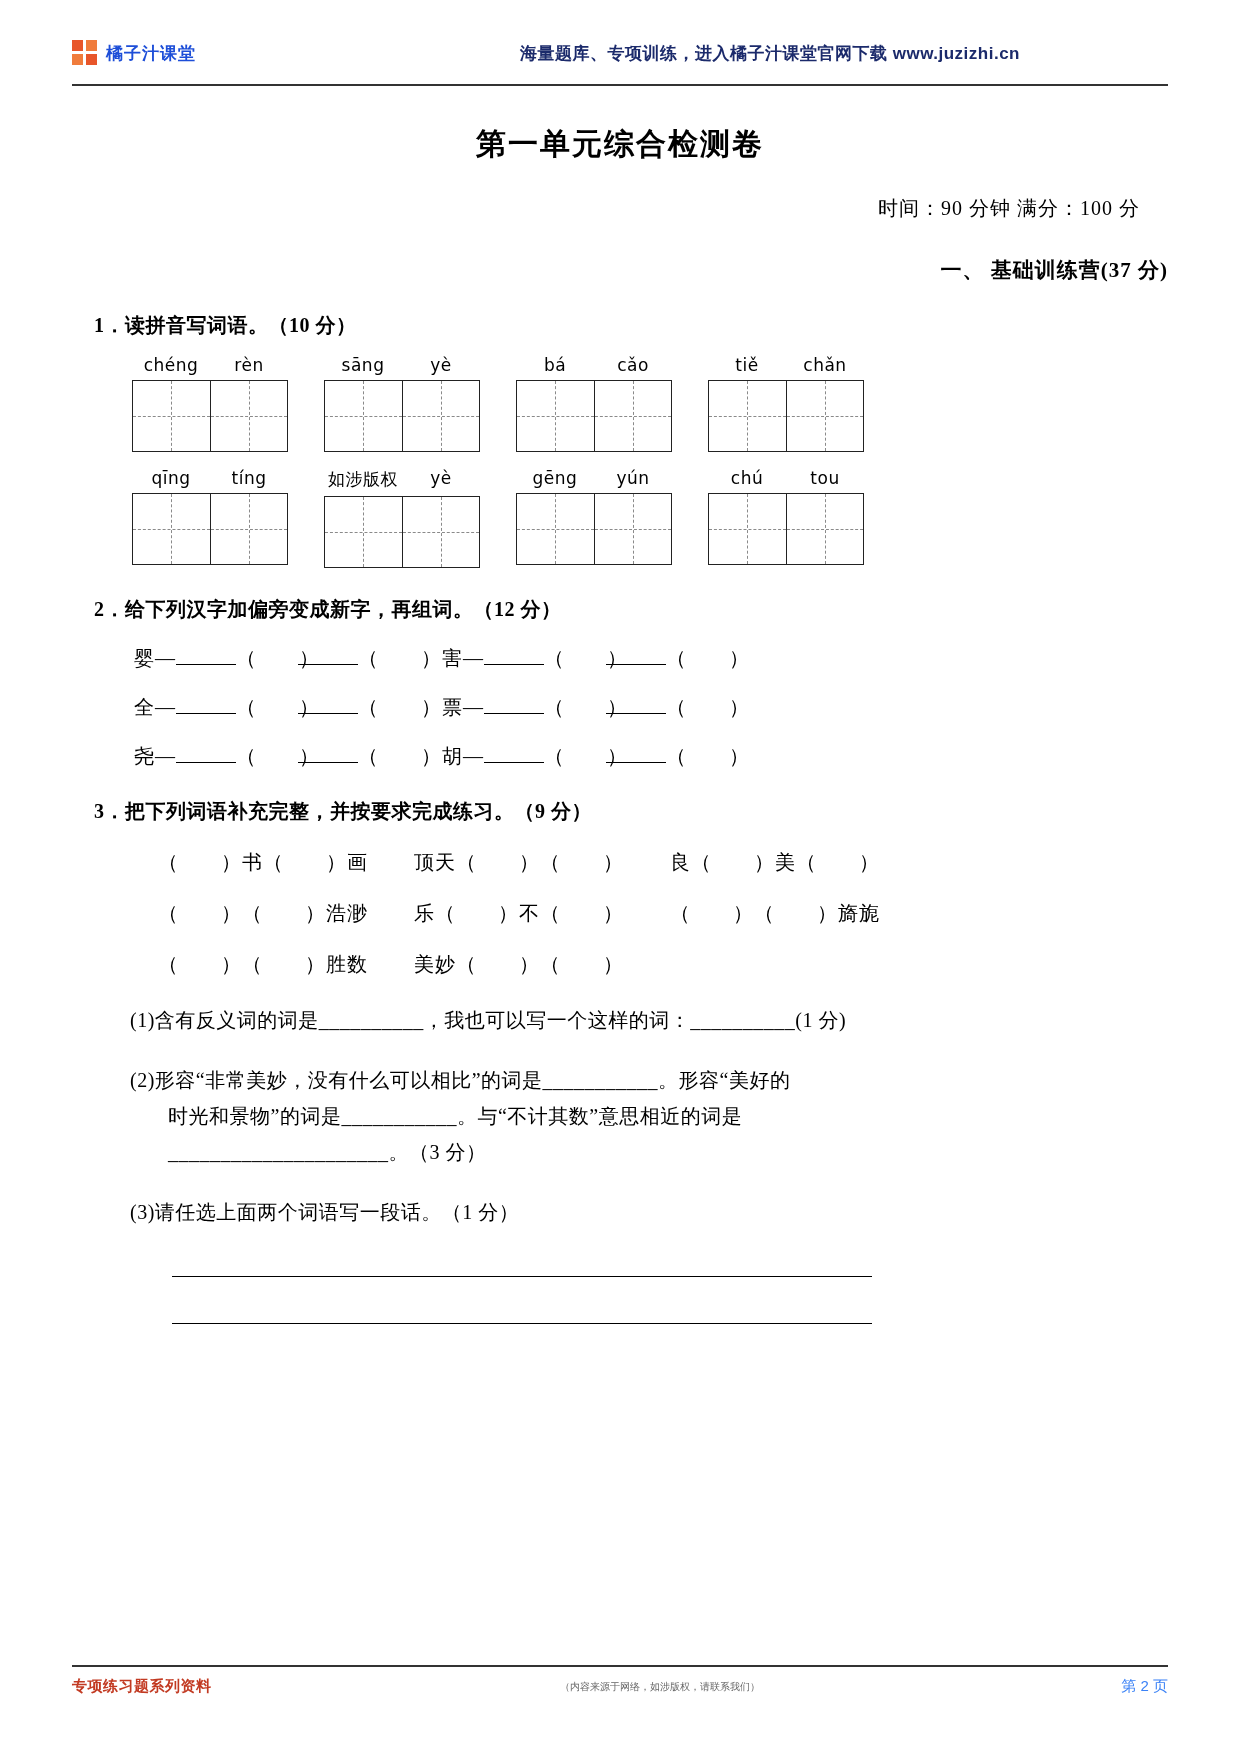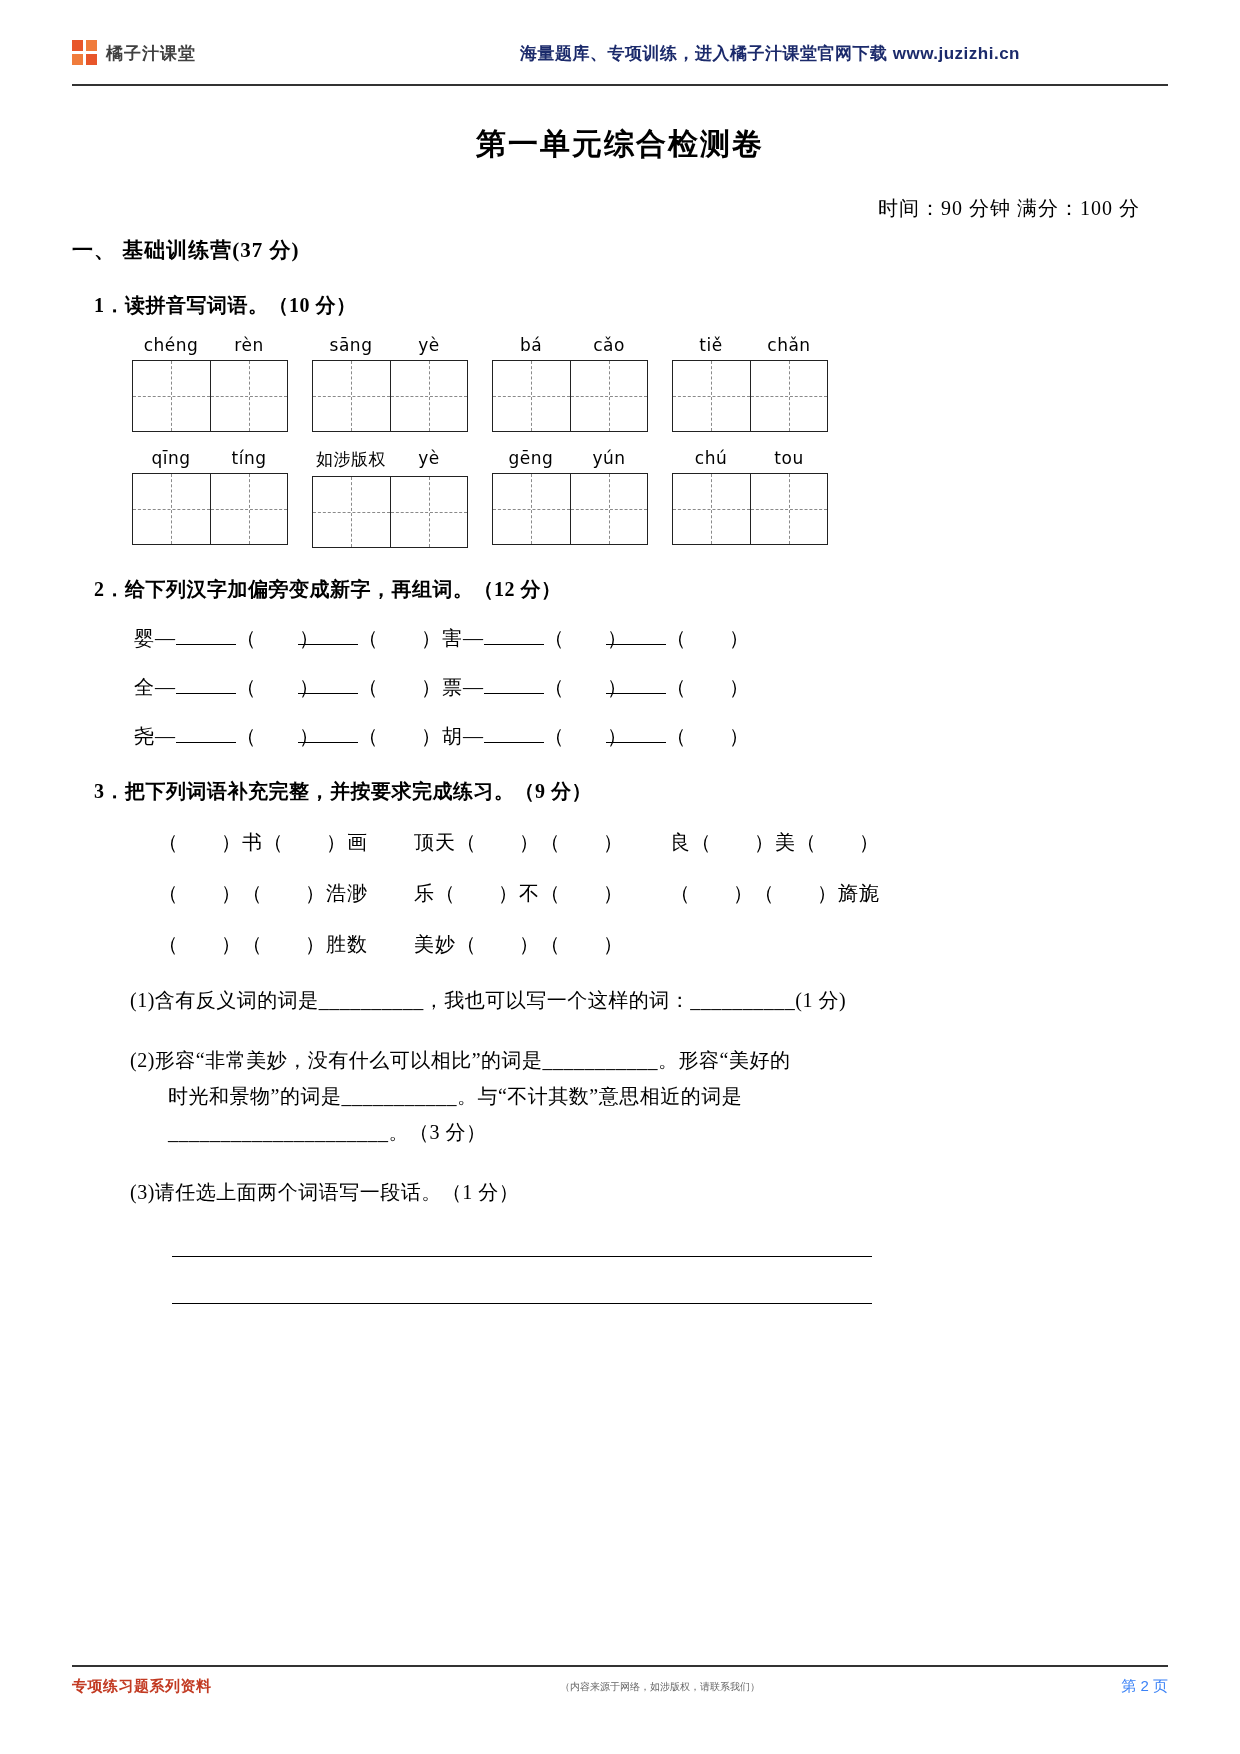--- a/index.html
+++ b/index.html
@@ -48,21 +48,21 @@
     height: 11px;
   }
   .logo-mark span:nth-child(1){ left:0; top:0; }
   .logo-mark span:nth-child(2){ left:14px; top:0; background:#f07c3c;}
   .logo-mark span:nth-child(3){ left:0; top:14px; background:#f07c3c;}
   .logo-mark span:nth-child(4){ left:14px; top:14px; }
   .logo-text {
     font-family: "Liberation Sans", sans-serif;
     font-size: 17px;
     font-weight: bold;
-    color: #404040;
+    color: #1d4ed8;
     letter-spacing: 1px;
   }
   .header-slogan {
     flex: 1;
     text-align: center;
     font-family: "Liberation Sans", sans-serif;
     font-size: 17px;
     font-weight: bold;
     color: #1b2a6b;
     letter-spacing: 0.5px;
@@ -87,37 +87,38 @@
     font-size: 20px;
     margin-top: 30px;
     padding-right: 28px;
     letter-spacing: 1px;
   }
 
   
   .sec-title {
     font-size: 21px;
     font-weight: bold;
-    margin-top: 14px;
-    letter-spacing: 1px;
+    margin-top: 34px;
+    letter-spacing: 1px;
+    text-align: right;
   }
   .q-title {
     font-size: 20px;
     font-weight: bold;
     margin-top: 28px;
     margin-left: 22px;
     letter-spacing: 0.5px;
   }
 
   
   .pinyin-row {
     display: flex;
     margin-top: 16px;
     margin-left: 60px;
-    gap: 24px;
+    gap: 36px;
   }
   .pin-cell { width: 156px; }
   .pin-syls {
     display: flex;
     font-family: "DejaVu Sans", sans-serif;
     font-size: 17px;
     justify-content: space-around;
     margin-bottom: 5px;
     letter-spacing: 0.5px;
   }

